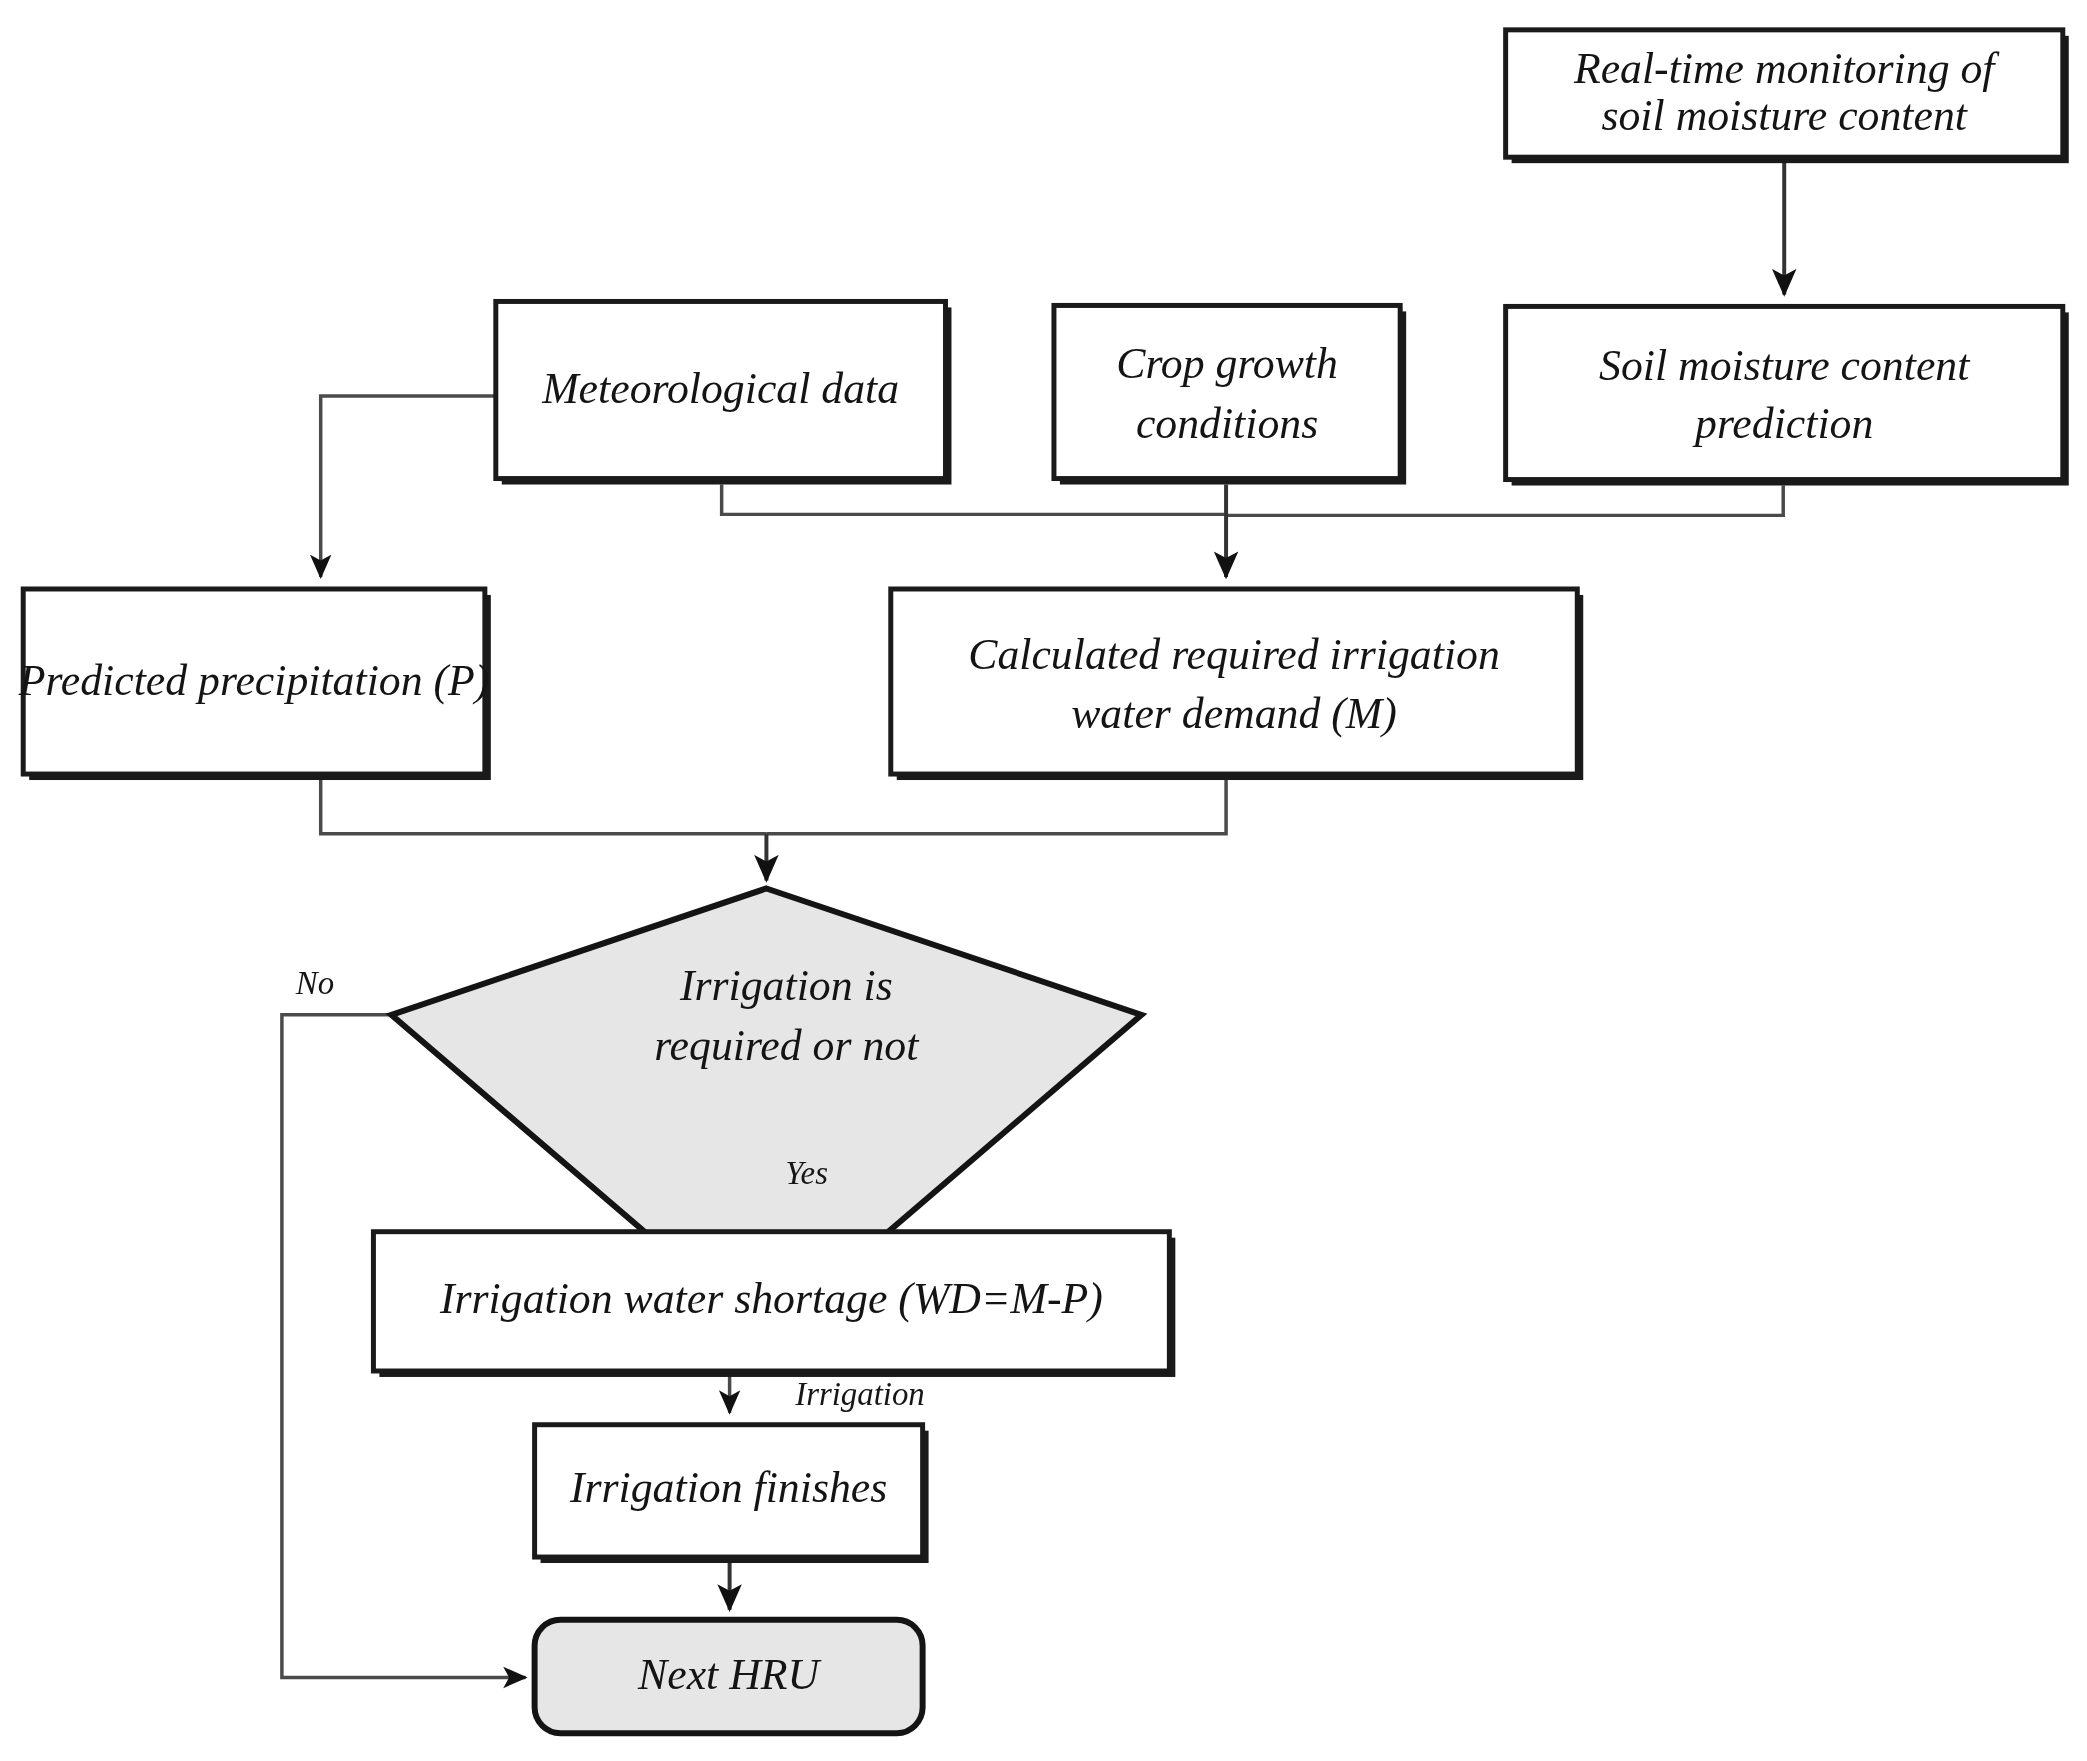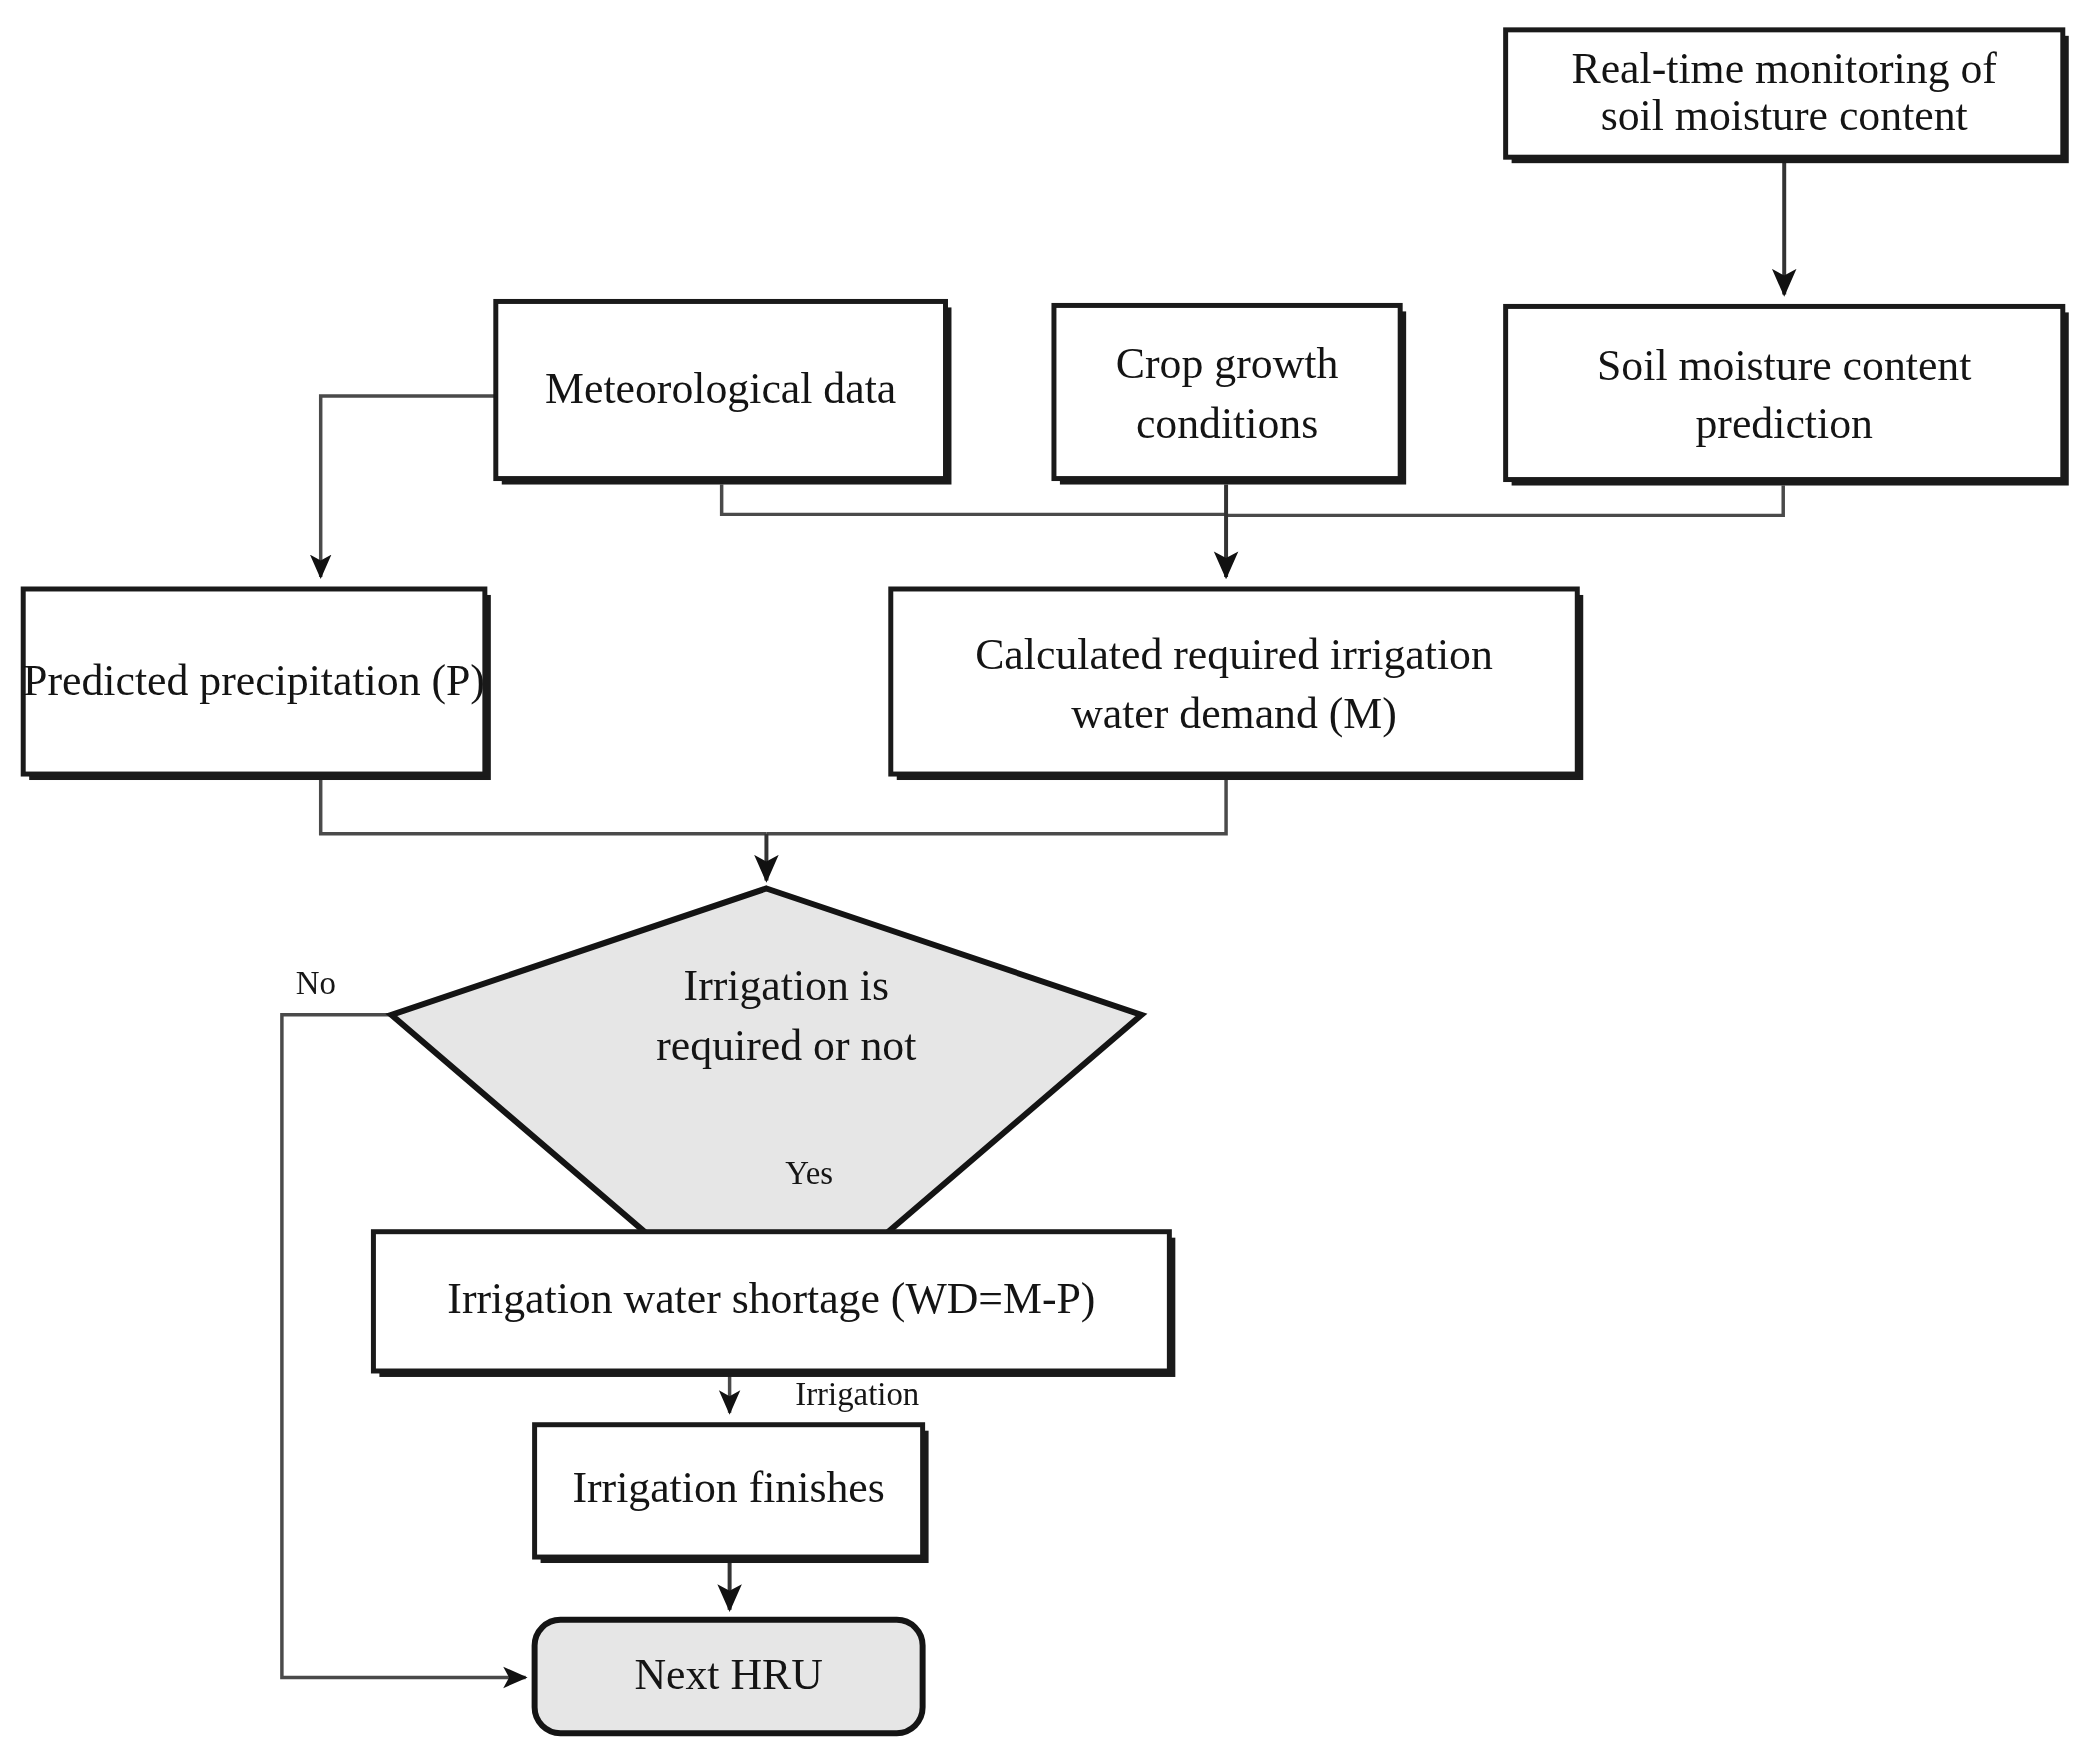--- a/index.html
+++ b/index.html
@@ -9,20 +9,21 @@
   }
   body {
     font-family: "Liberation Serif", "DejaVu Serif", serif;
   }
   #canvas {
     position: relative;
     width: 2088px;
     height: 1761px;
     background: #ffffff;
     overflow: hidden;
+    font-style: italic;
   }
   svg.flow {
     position: absolute;
     top: 0;
     left: 0;
     width: 2088px;
     height: 1761px;
   }
   .node-text {
     font-family: "Liberation Serif", "DejaVu Serif", serif;

